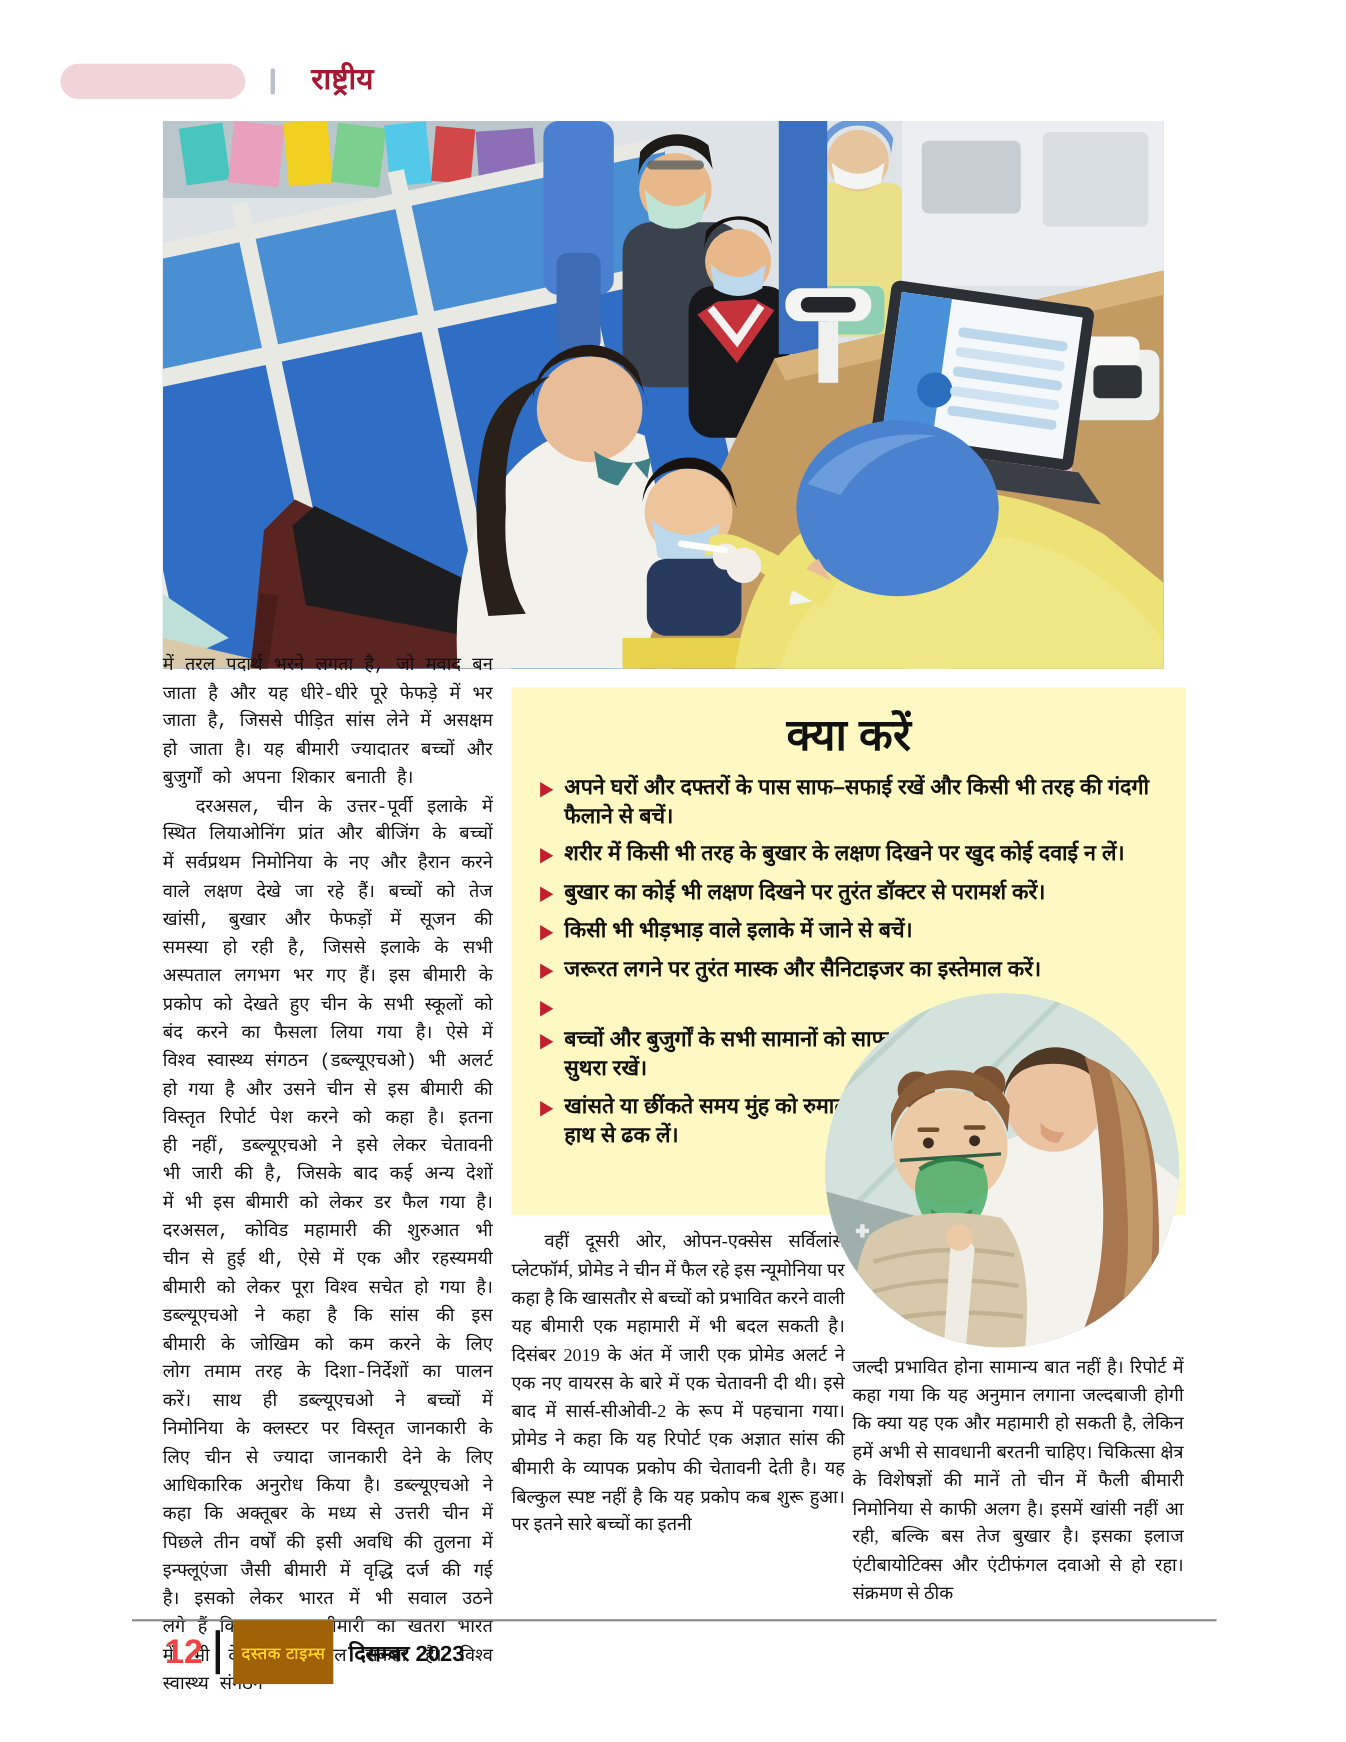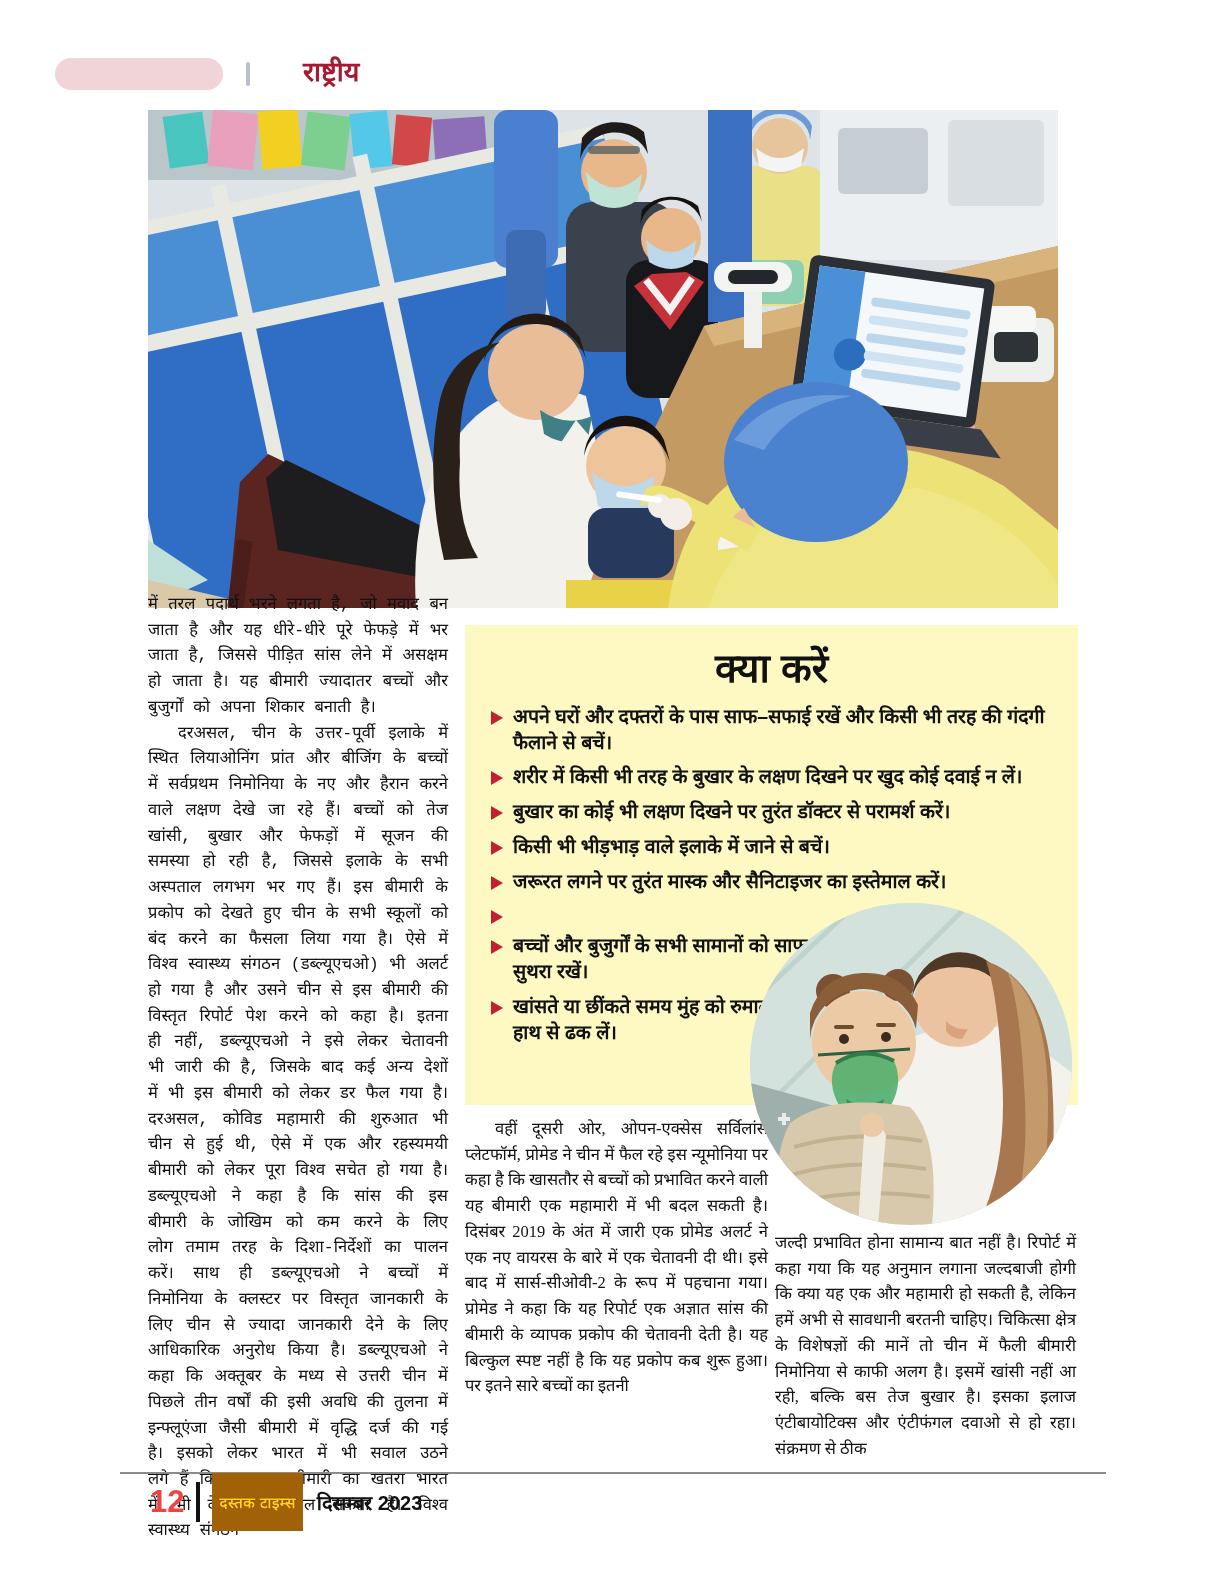--- a/index.html
+++ b/index.html
@@ -2,21 +2,21 @@
 <html><head>
 <meta charset="utf-8">
 <style>
   html,body{margin:0;padding:0;background:#ffffff;}
   .page{position:relative;width:1224px;height:1584px;background:#ffffff;overflow:hidden;
         font-family:"Liberation Serif","DejaVu Serif",serif;color:#111;}
   
   .hdr-pill{position:absolute;left:55px;top:58px;width:168px;height:32px;border-radius:16px;background:#f0d4d7;}
   .hdr-div{position:absolute;left:246px;top:62px;width:4px;height:24px;background:#b9c0cc;border-radius:2px;}
   .hdr-label{position:absolute;left:283px;top:52px;font-size:27px;font-weight:bold;color:#a51931;
-             font-family:Liberation Serif, serif;margin-left:20px;}
+             font-family:Liberation Serif, serif;}
   
   .photo{position:absolute;left:148px;top:110px;width:910px;height:498px;overflow:hidden;background:#d7dde0;}
   
   .col{position:absolute;text-align:justify;font-size:16.5px;line-height:1.56;}
   .col p{margin:0;}
   .col p.ind{text-indent:30px;}
   .col1{left:148px;top:592px;width:300px;font-family:Liberation Mono, monospace;}
   .col2{left:465px;top:1116px;width:303px;}
   .col3{left:775px;top:1230px;width:301px;}
   

